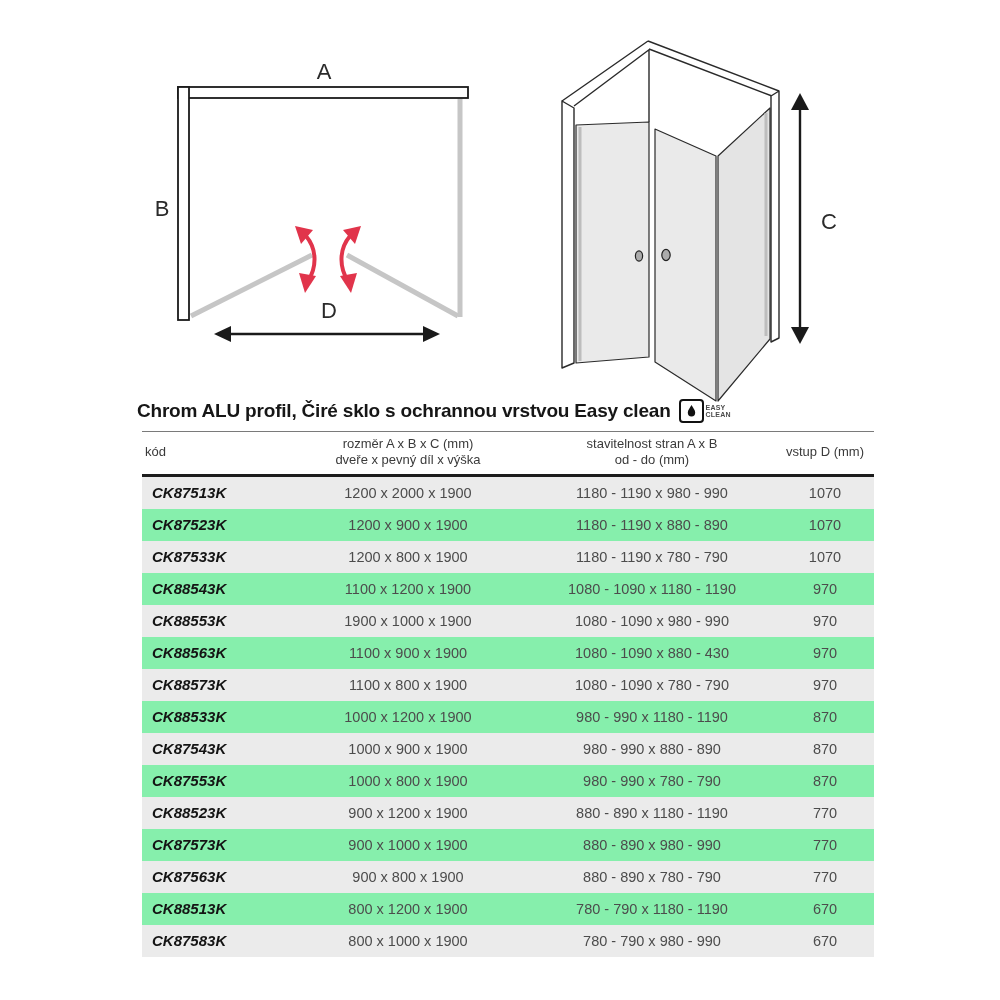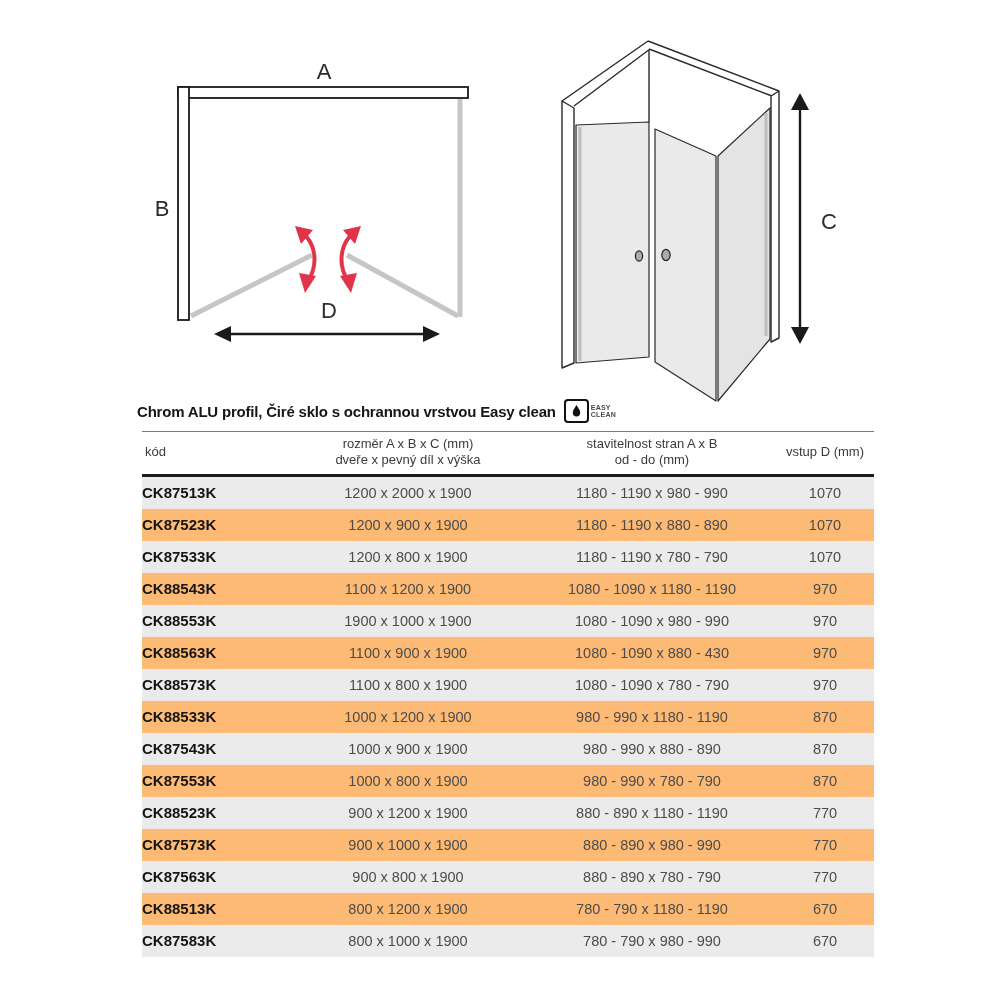--- a/index.html
+++ b/index.html
@@ -3,38 +3,38 @@
 <meta charset="utf-8">
 <style>
   html,body{margin:0;padding:0;background:#fff;}
   #page{position:relative;width:1000px;height:1000px;background:#fff;overflow:hidden;
         font-family:"Liberation Sans", sans-serif;color:#1a1a1a;}
   
   #diagram-svg{position:absolute;left:0;top:0;}
   .dim-label{font-family:"Liberation Sans", sans-serif;font-size:22px;fill:#2b2b2b;}
   
   #title-block{position:absolute;left:137px;top:399px;display:flex;align-items:center;gap:8px;}
-  #page-title{font-size:15px;font-weight:bold;color:#161616;letter-spacing:-0.2px;white-space:nowrap;}
+  #page-title{font-size:19px;font-weight:bold;color:#161616;letter-spacing:-0.2px;white-space:nowrap;}
   #easyclean-badge{display:flex;align-items:center;gap:2px;}
   #easyclean-box{width:21px;height:20px;border:2px solid #111;border-radius:4px;
                  display:flex;align-items:center;justify-content:center;background:#fff;}
   #easyclean-text{display:flex;flex-direction:column;justify-content:center;}
   #easyclean-text span{font-size:7px;line-height:7px;color:#4a4a4a;font-weight:bold;letter-spacing:0.2px;}
   
   #spec-table-wrap{position:absolute;left:142px;top:431px;width:732px;}
   table{border-collapse:collapse;table-layout:fixed;width:732px;}
   thead th{font-weight:normal;font-size:13px;color:#3a3a3a;line-height:1.25;
            border-top:1px solid #7a7a7a;border-bottom:3px solid #1c1c1c;
            padding:4px 0 5px 0;vertical-align:middle;}
   th.col-code{text-align:left;padding-left:3px;}
   th.col-dim,th.col-adj,th.col-entry{text-align:center;}
   tbody td{height:32px;font-size:14.5px;color:#4c4c4c;text-align:center;padding:0;}
-  tbody td.code{font-weight:bold;font-size:15px;color:#141414;text-align:left;padding-left:0;}
+  tbody td.code{font-weight:bold;font-size:15px;color:#141414;text-align:left;padding-left:10px;font-style:italic;}
   tbody tr.odd{background:var(--stripe,#ebebeb);}
-  tbody tr.even{background:#fdba74;}
+  tbody tr.even{background:#86efac;}
 </style>
 </head>
 <body>
 
 <div id="page">
 
   <svg id="diagram-svg" width="1000" height="430" viewBox="0 0 1000 430">
 
     <g>
       <text class="dim-label" x="324" y="79" text-anchor="middle">A</text>

